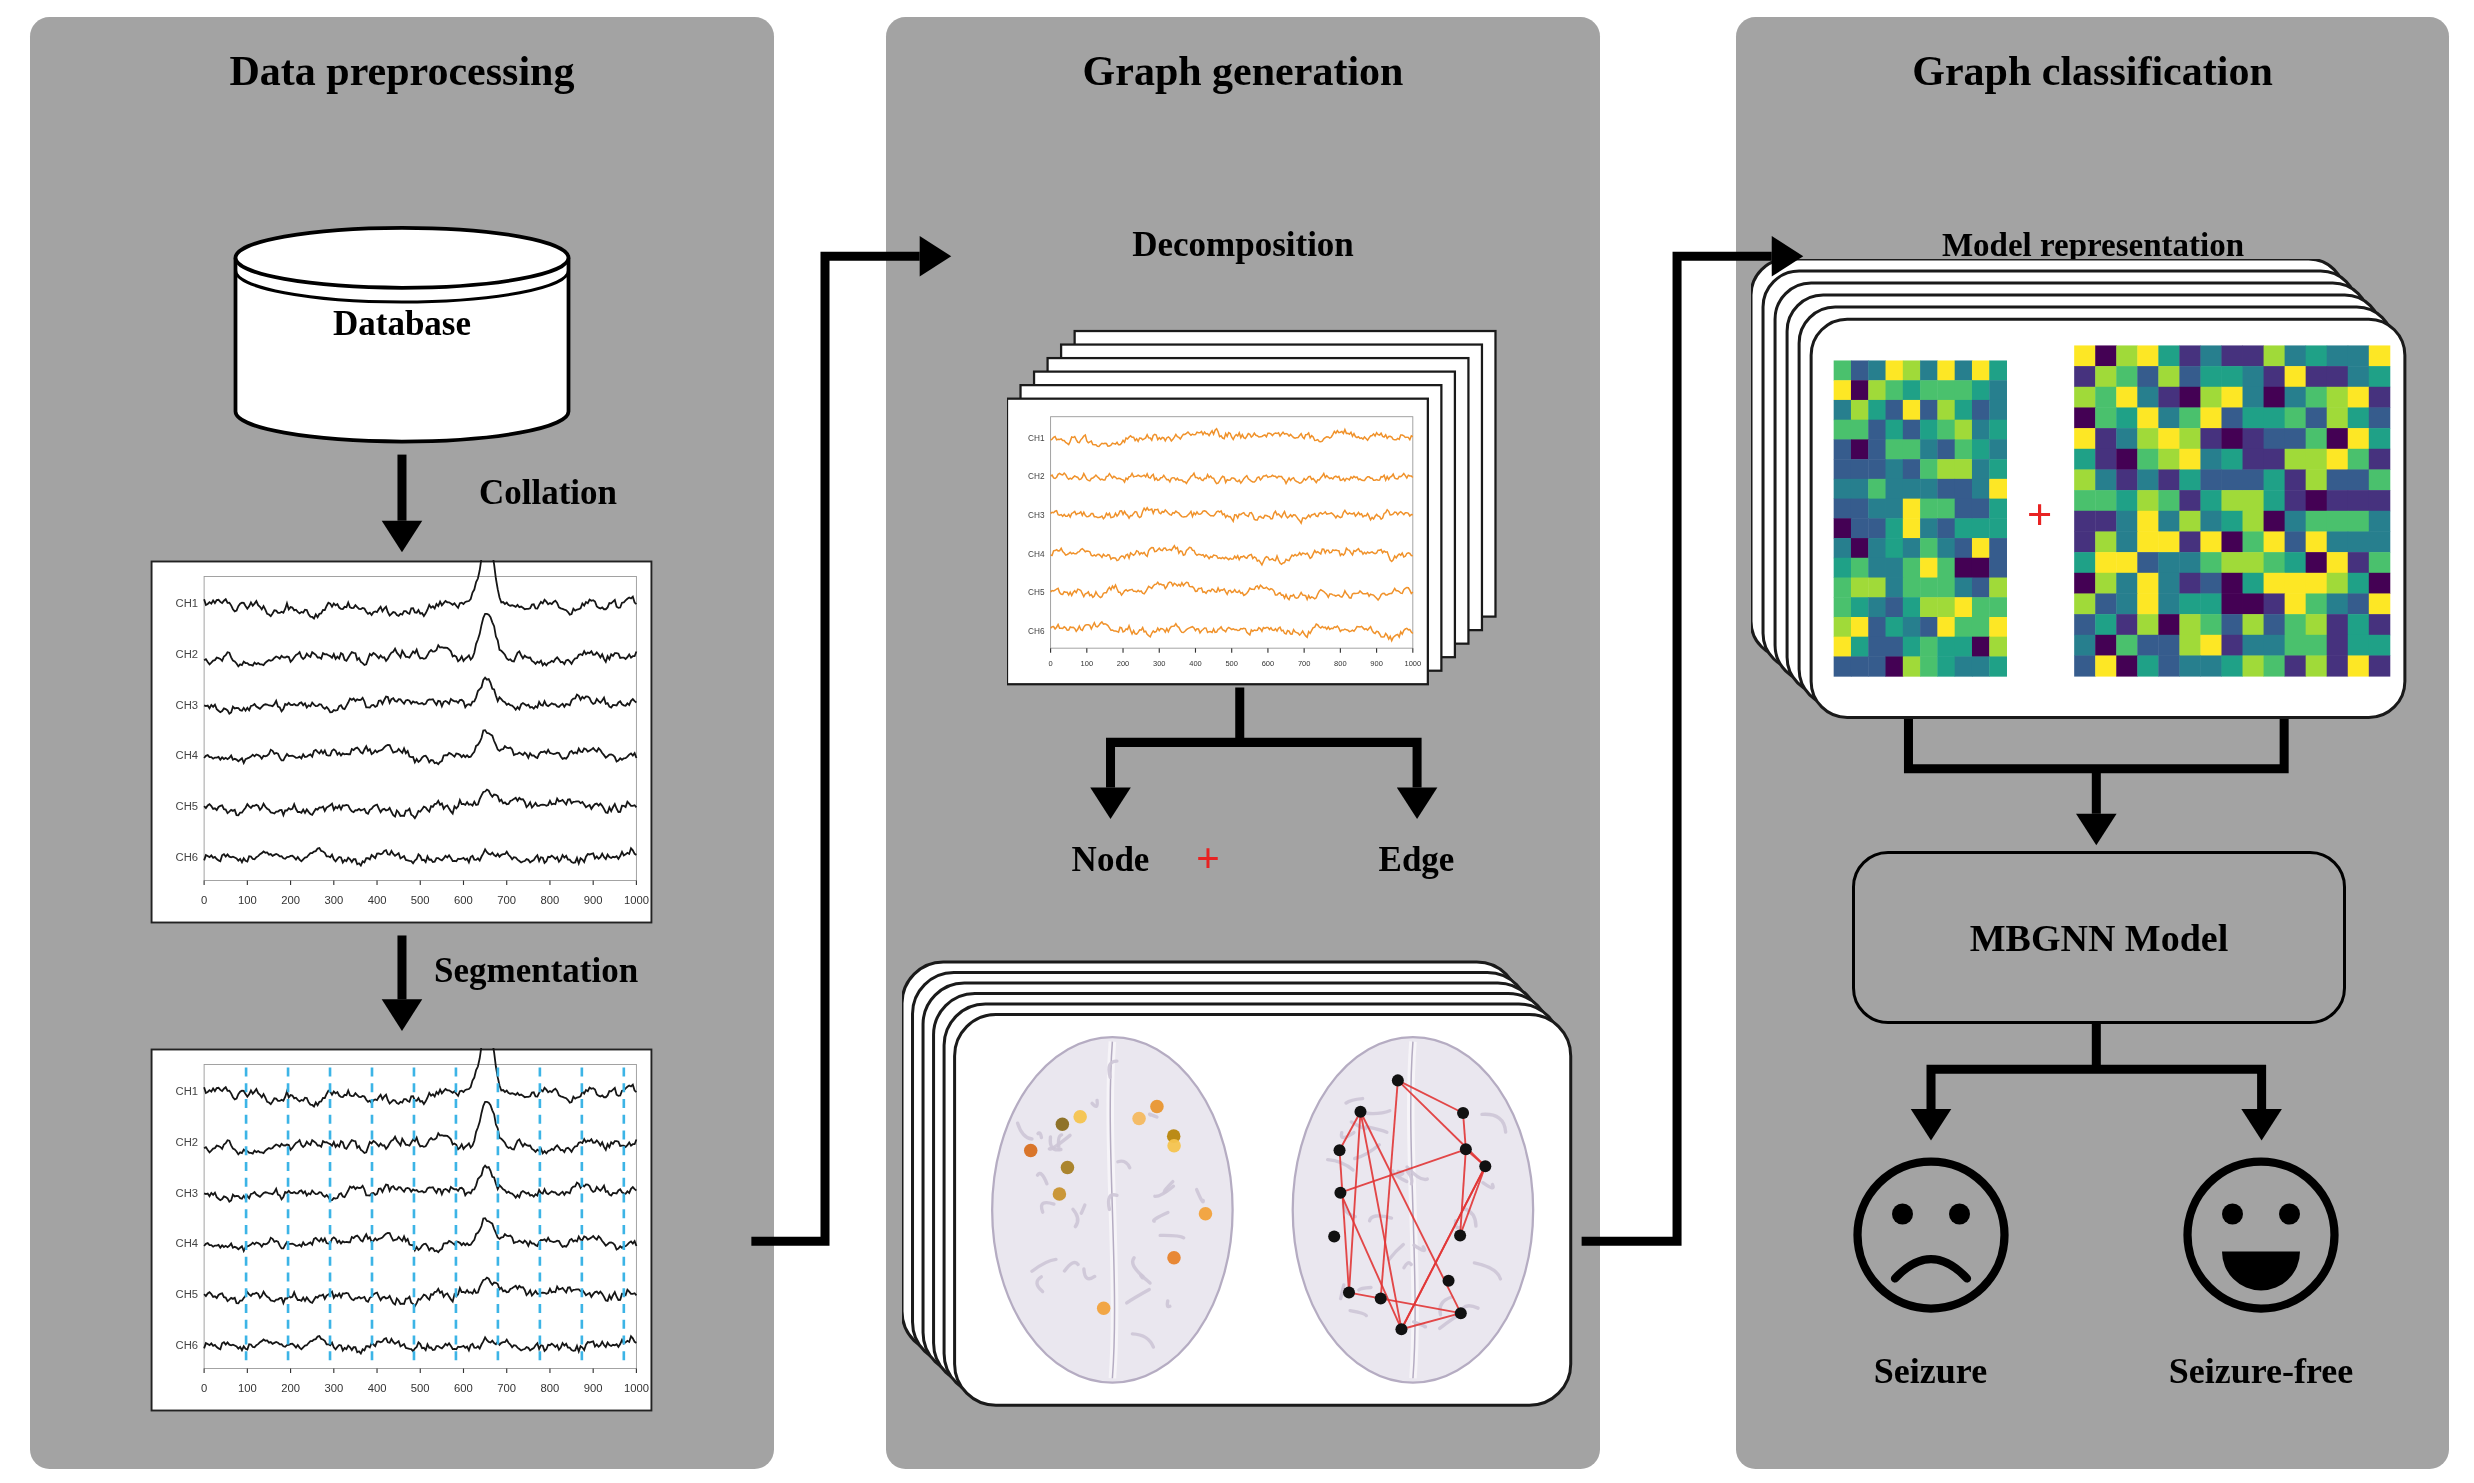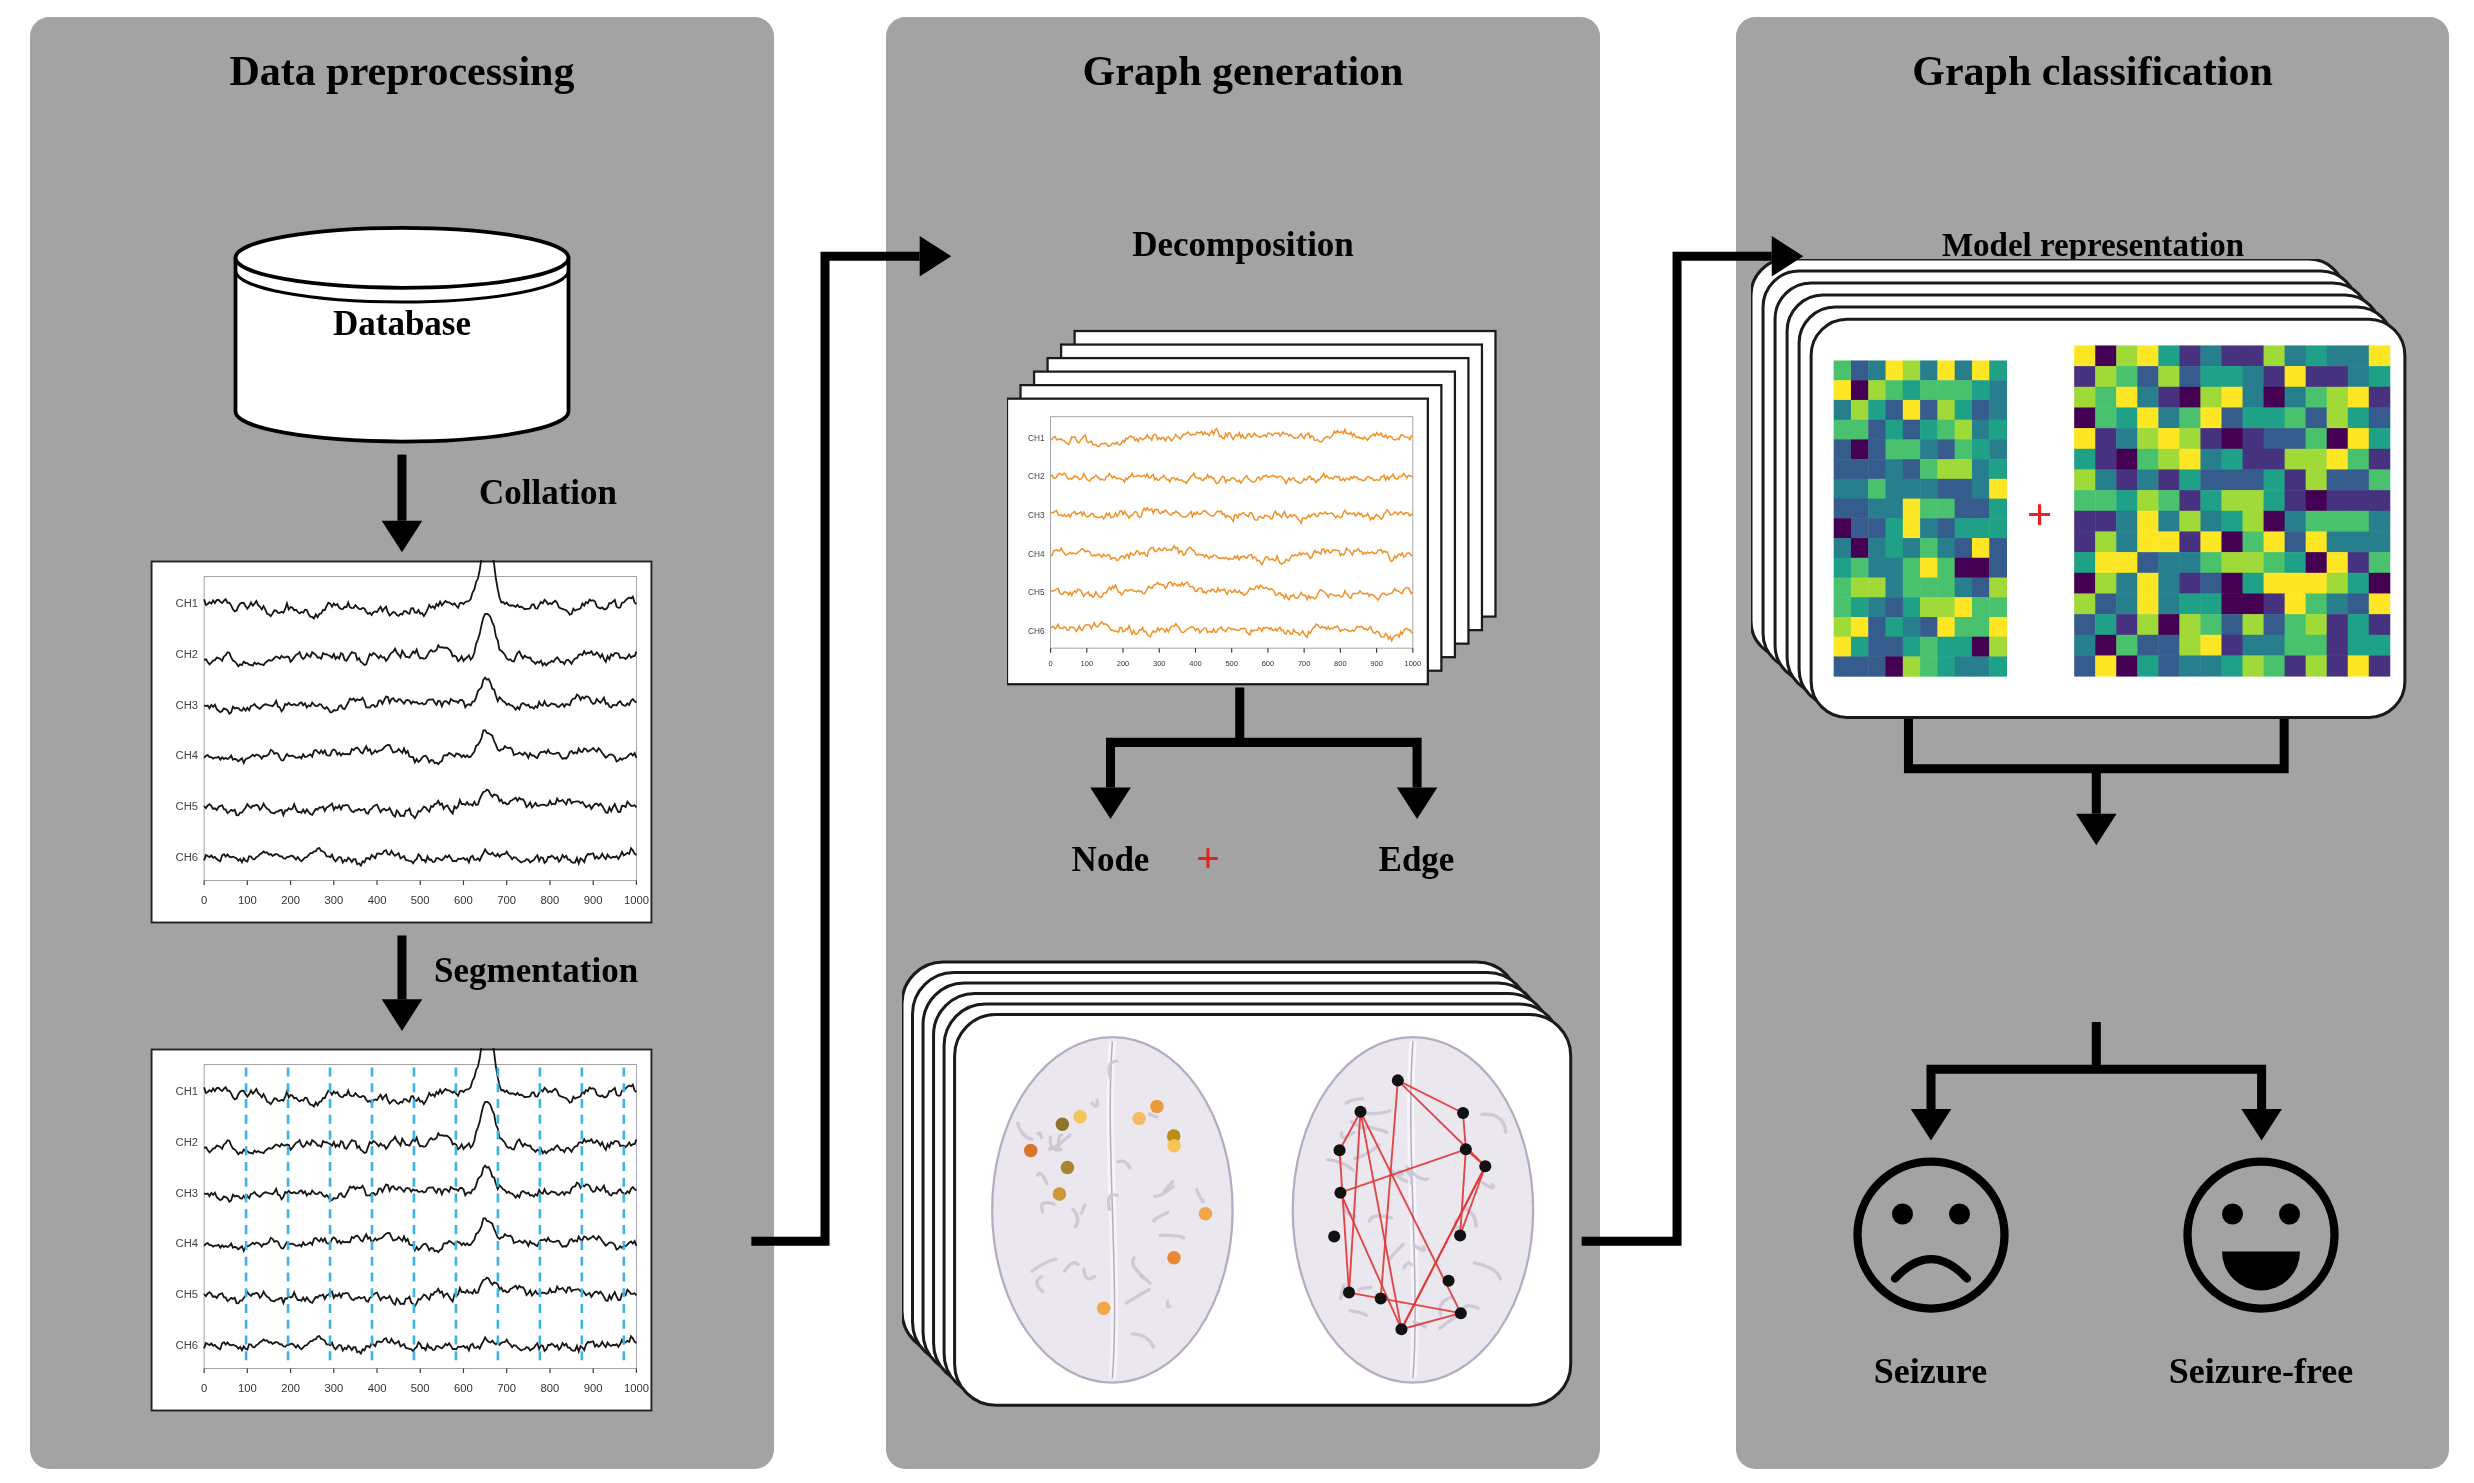--- a/index.html
+++ b/index.html
@@ -722,20 +722,23 @@
         <rect x="682.0" y="527.5" width="28.6" height="28.1" fill="#4ac16d"></rect>
         <rect x="710.0" y="527.5" width="28.6" height="28.1" fill="#46327e"></rect>
         <rect x="738.0" y="527.5" width="28.6" height="28.1" fill="#a0da39"></rect>
         <rect x="766.0" y="527.5" width="28.6" height="28.1" fill="#46327e"></rect>
         <rect x="794.0" y="527.5" width="28.6" height="28.1" fill="#fde725"></rect>
         <rect x="822.0" y="527.5" width="28.6" height="28.1" fill="#46327e"></rect>
       </g>
     </svg>
   <div class="plus" style="left:2013px;top:488px;width:53px;font-size:45px;">+</div>
 
+  <div id="mbgnn-box">
+    <span>MBGNN Model</span>
+  </div>
 
   <svg id="faces" class="abs" style="left:1818px;top:1151px;" width="556" height="174" viewBox="0 0 740 232">
     <g>
       <circle cx="150" cy="112" r="98" fill="none" stroke="#000" stroke-width="11"></circle>
       <circle cx="112" cy="84" r="14" fill="#000"></circle>
       <circle cx="188" cy="84" r="14" fill="#000"></circle>
       <path d="M102 170 Q150 118 198 170" fill="none" stroke="#000" stroke-width="11" stroke-linecap="round"></path>
     </g>
     <g>
       <circle cx="590" cy="112" r="98" fill="none" stroke="#000" stroke-width="11"></circle>

